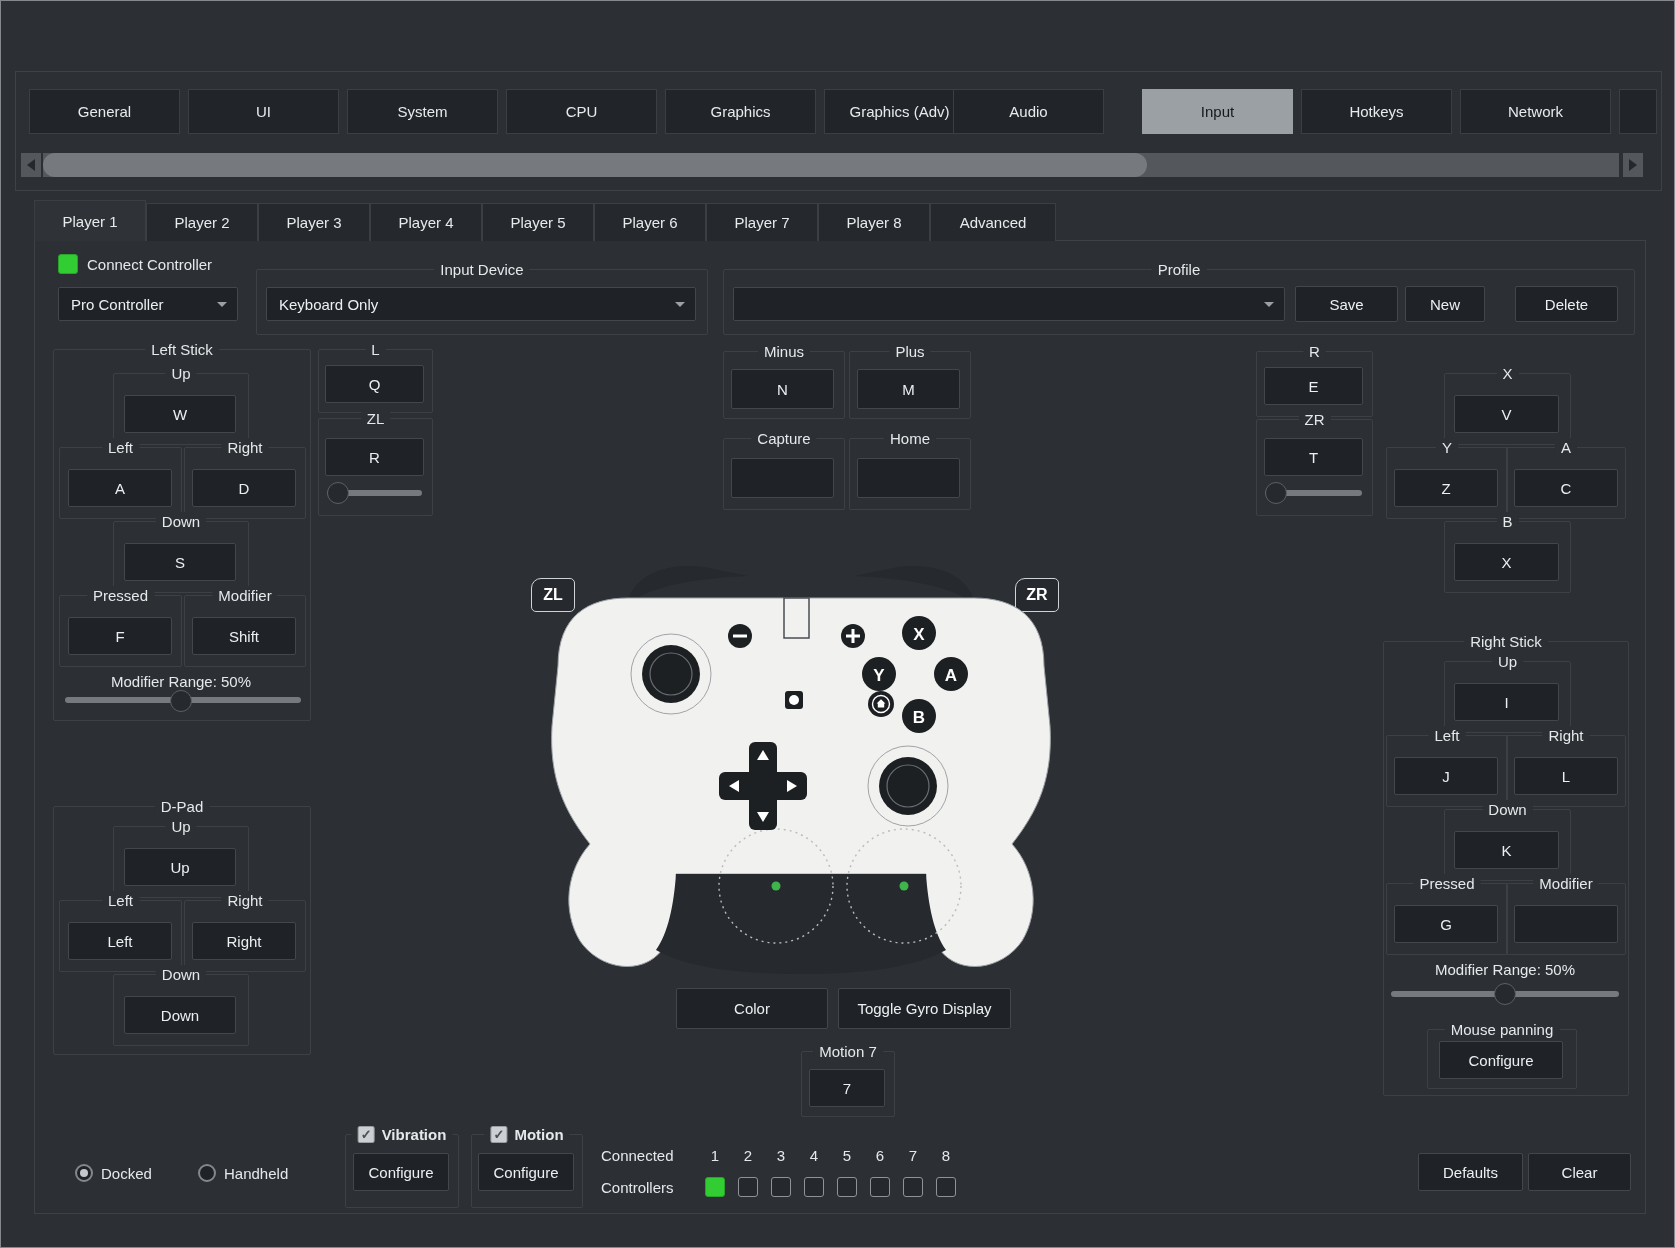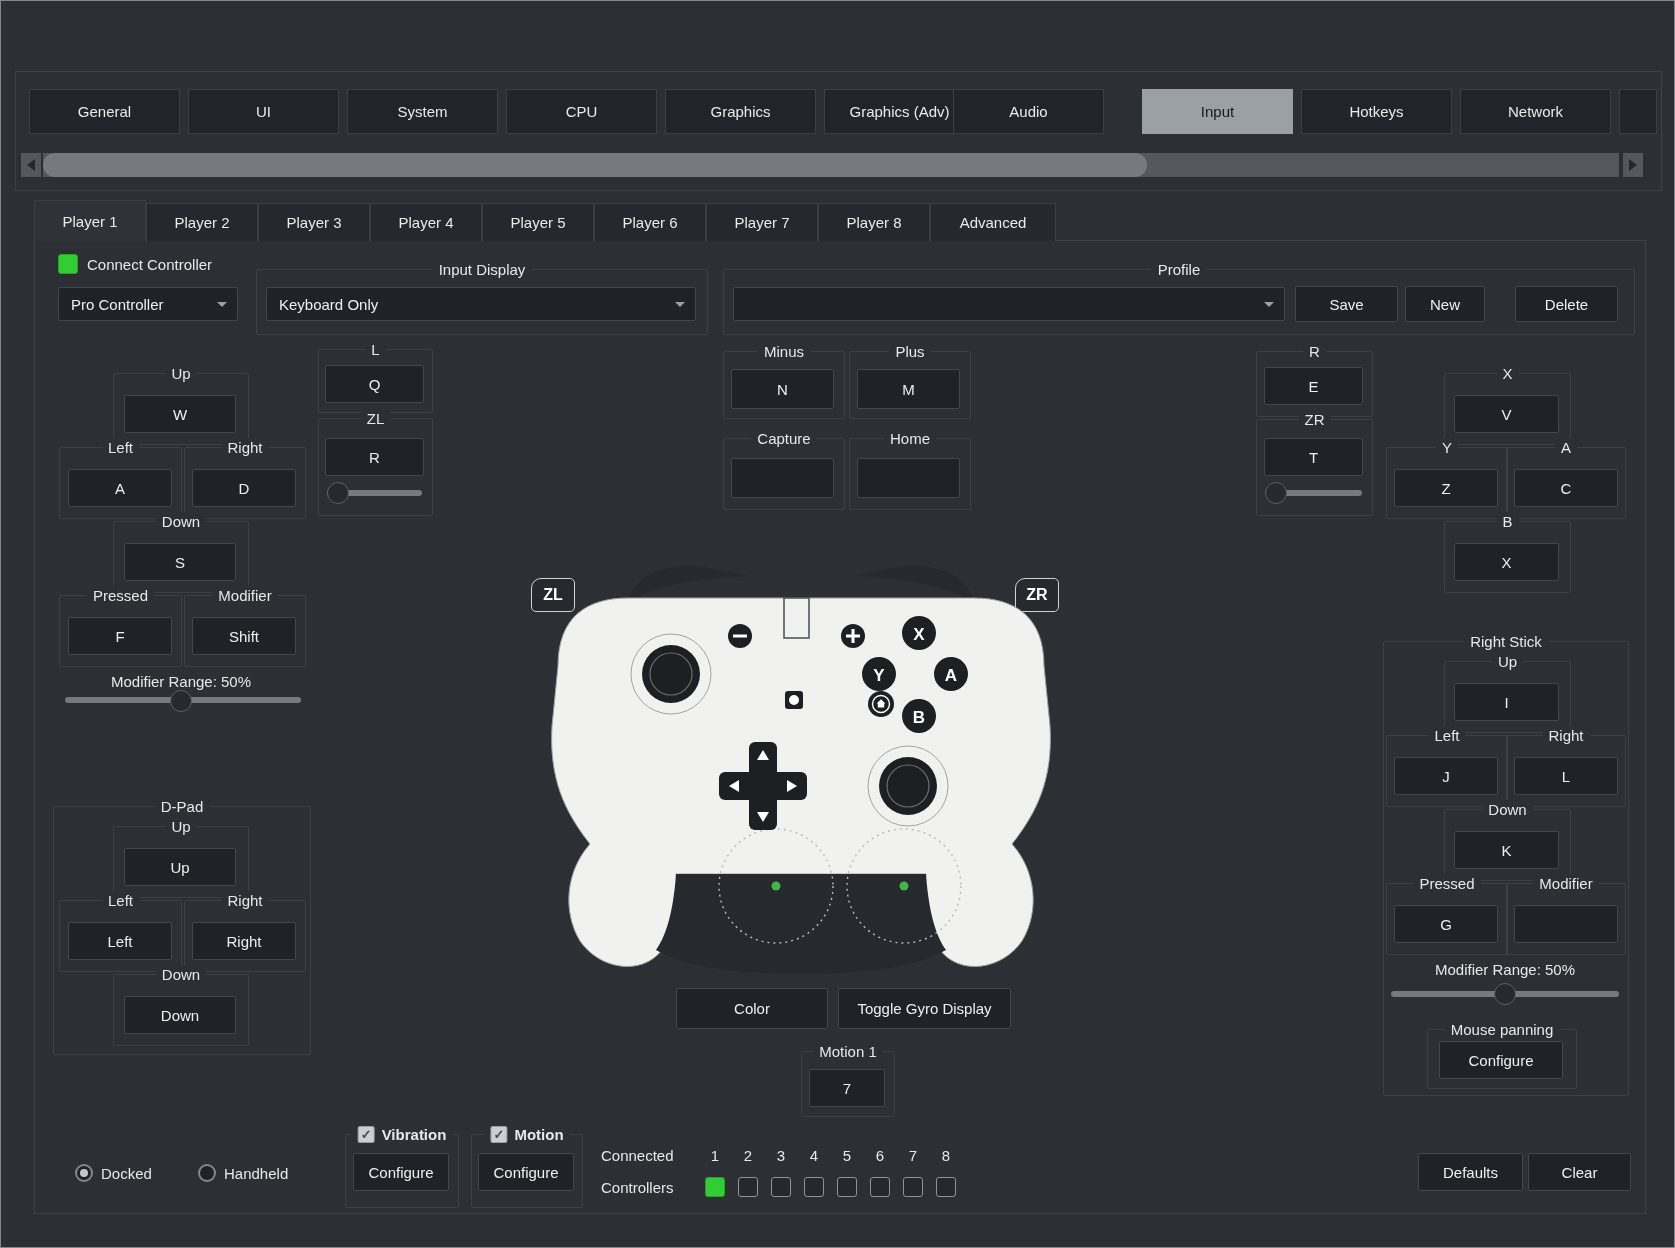--- a/index.html
+++ b/index.html
@@ -97,38 +97,41 @@
   <div class="frame" style="left:33px;top:239px;width:1612px;height:974px;z-index:1"></div>
 
   <div class="greenbox" style="left:57px;top:253px"></div>
   <div class="lbl" style="left:86px;top:255px">Connect Controller</div>
   <div class="combo" style="left:57px;top:286px;width:180px;height:34px">
     <span>Pro Controller</span>
     <span class="arr"></span>
   </div>
 
   <div class="gbox" style="left:255px;top:268px;width:450px;height:64px">
-    <span class="gt">Input Display</span>
+    <span class="gt">Input Device</span>
   </div>
   <div class="combo" style="left:265px;top:286px;width:430px;height:34px">
     <span>Keyboard Only</span>
     <span class="arr"></span>
   </div>
 
   <div class="gbox" style="left:722px;top:268px;width:910px;height:64px">
     <span class="gt">Profile</span>
   </div>
   <div class="combo" style="left:732px;top:286px;width:552px;height:34px">
     <span></span>
     <span class="arr"></span>
   </div>
   <div class="kb" style="left:1294px;top:285px;width:103px;height:36px">Save</div>
   <div class="kb" style="left:1404px;top:285px;width:80px;height:36px">New</div>
   <div class="kb" style="left:1514px;top:285px;width:103px;height:36px">Delete</div>
 
+  <div class="gbox" style="left:52px;top:348px;width:256px;height:370px">
+    <span class="gt">Left Stick</span>
+  </div>
   <div class="gbox" style="left:112px;top:372px;width:134px;height:70px">
     <span class="gt">Up</span>
   </div>
   <div class="kb" style="left:123px;top:394px;width:112px;height:38px">W</div>
   <div class="gbox" style="left:58px;top:446px;width:121px;height:70px">
     <span class="gt">Left</span>
   </div>
   <div class="kb" style="left:67px;top:468px;width:104px;height:38px">A</div>
   <div class="gbox" style="left:183px;top:446px;width:120px;height:70px">
     <span class="gt">Right</span>
@@ -323,21 +326,21 @@
     <polygon points="261,230 251,224 251,236" fill="#ffffff"></polygon>
 
     <circle cx="372" cy="230" r="40" fill="none" stroke="#a0a4a8" stroke-width="1"></circle>
     <circle cx="372" cy="230" r="29" fill="#1d2023"></circle>
     <circle cx="372" cy="230" r="21" fill="none" stroke="#6a6e72" stroke-width="1.2"></circle>
   </svg>
 
   <div class="kb" style="left:675px;top:987px;width:152px;height:41px">Color</div>
   <div class="kb" style="left:837px;top:987px;width:173px;height:41px">Toggle Gyro Display</div>
   <div class="gbox" style="left:800px;top:1050px;width:92px;height:64px">
-    <span class="gt">Motion 1</span>
+    <span class="gt">Motion 7</span>
   </div>
   <div class="kb" style="left:808px;top:1068px;width:76px;height:38px">7</div>
 
   <div class="radio on" style="left:74px;top:1163px"></div>
   <div class="lbl" style="left:100px;top:1164px">Docked</div>
   <div class="radio" style="left:197px;top:1163px"></div>
   <div class="lbl" style="left:223px;top:1164px">Handheld</div>
 
   <div class="gbox" style="left:344px;top:1133px;width:112px;height:72px">
     <span class="gt bold">

